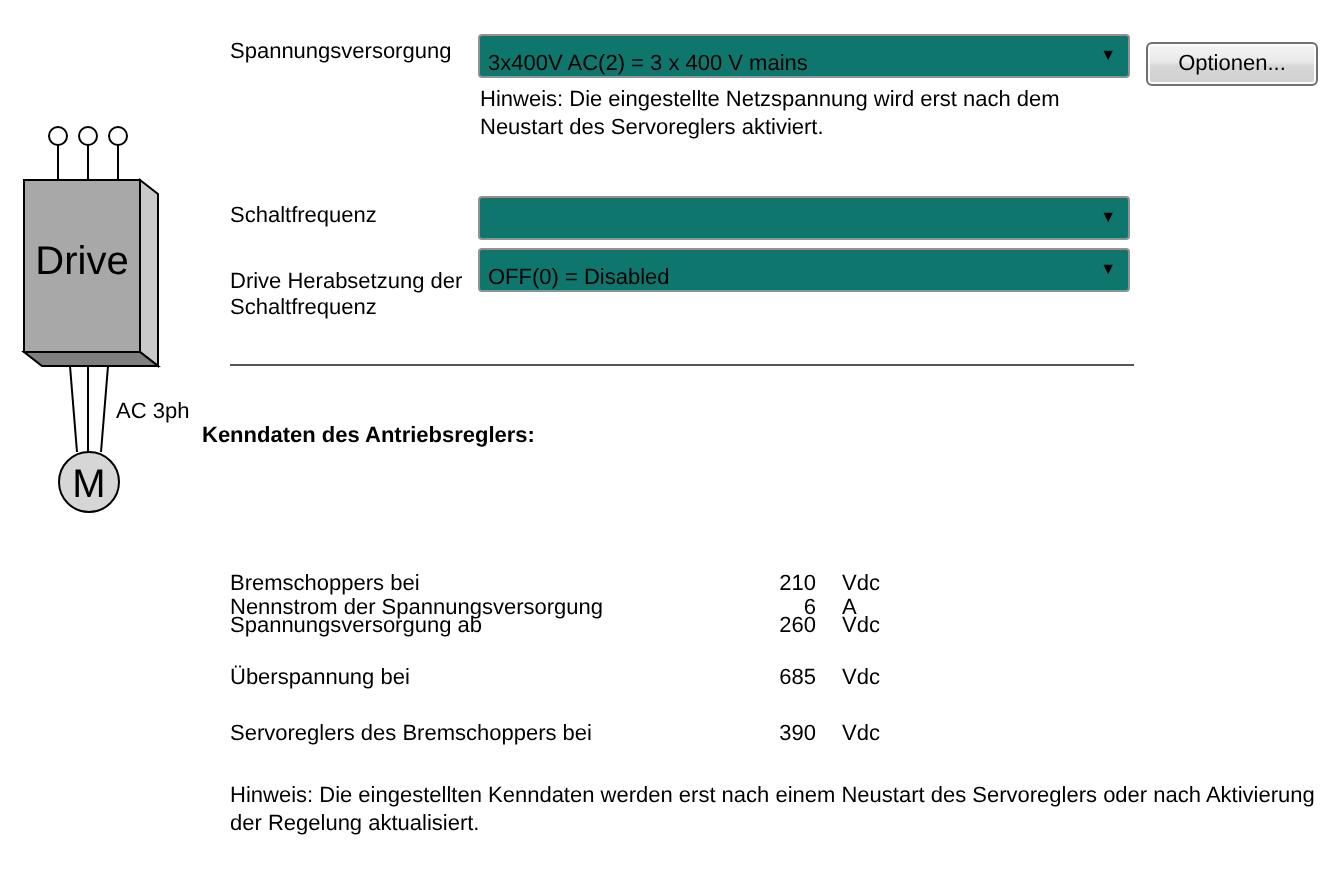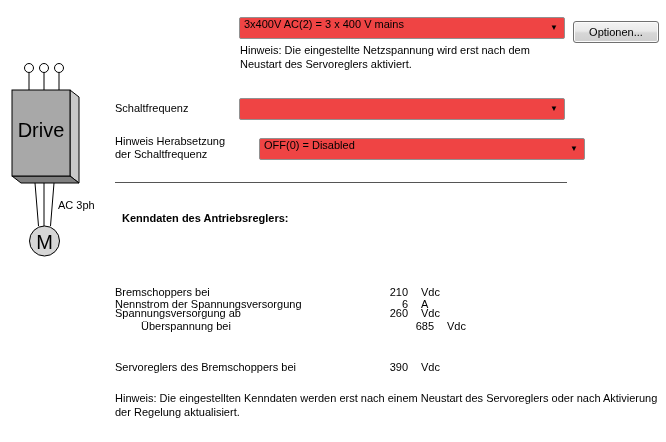--- a/index.html
+++ b/index.html
@@ -4,22 +4,22 @@
 <style>
   html,body{margin:0;padding:0;background:#fff;}
   .page{
     position:relative;width:666px;height:442px;background:#ffffff;overflow:hidden;
     font-family:"Liberation Sans",sans-serif;font-size:11px;color:#000;
   }
   .abs{position:absolute;}
   .label{white-space:nowrap;}
   .combo{
     position:absolute;left:239px;width:326px;height:22px;box-sizing:border-box;
-    background:#ef4444;border:1px solid #919191;border-radius:2px;
-    display:flex;align-items:flex-start;padding-left:4px;white-space:nowrap;overflow:hidden;
+    background:#0f766e;border:1px solid #919191;border-radius:2px;
+    display:flex;align-items:flex-end;padding-left:4px;white-space:nowrap;overflow:hidden;
   }
   .combo .arrow{
     position:absolute;right:6px;top:50%;transform:translateY(-50%);
     font-size:8px;line-height:8px;color:#000;
   }
   .btn{
     position:absolute;left:573px;top:21px;width:86px;height:18px;box-sizing:border-box;
     border:1px solid #707070;border-radius:3px;
     background:linear-gradient(#f4f4f4,#e9e9e9 45%,#d7d7d7 55%,#cfcfcf);
     box-shadow:inset 0 0 0 1px #fbfbfb;
@@ -56,58 +56,59 @@
     <line x1="35" y1="183" x2="38.5" y2="226" stroke="#000" stroke-width="1"></line>
     <line x1="44" y1="183" x2="44" y2="226" stroke="#000" stroke-width="1"></line>
     <line x1="54" y1="183" x2="50.5" y2="226" stroke="#000" stroke-width="1"></line>
 
     <text x="58" y="209" font-size="11" fill="#000">AC 3ph</text>
 
     <circle cx="44.5" cy="241" r="15" fill="#d6d6d6" stroke="#000" stroke-width="1"></circle>
     <text x="44.5" y="248.5" text-anchor="middle" font-size="20" fill="#000">M</text>
   </svg>
 
+  <div class="abs label" style="left:115px;top:20px;">Spannungsversorgung</div>
   <div class="combo" style="top:17px;">
     <span>3x400V AC(2) = 3 x 400 V mains</span>
     <span class="arrow">▼</span>
   </div>
   <button class="btn">Optionen...</button>
   <div class="abs hint" style="left:240px;top:44px;width:325px;">Hinweis: Die eingestellte Netzspannung wird erst nach dem Neustart des Servoreglers aktiviert.</div>
 
   <div class="abs label" style="left:115px;top:102px;">Schaltfrequenz</div>
   <div class="combo" style="top:98px;">
     <span class="arrow">▼</span>
   </div>
 
-  <div class="abs" style="left:115px;top:135px;width:118px;line-height:13px;">Hinweis Herabsetzung der Schaltfrequenz</div>
-  <div class="combo" style="top:138px;margin-left:20px;">
+  <div class="abs" style="left:115px;top:135px;width:118px;line-height:13px;">Drive Herabsetzung der Schaltfrequenz</div>
+  <div class="combo" style="top:124px;">
     <span>OFF(0) = Disabled</span>
     <span class="arrow">▼</span>
   </div>
 
   <div class="sep"></div>
 
-  <div class="abs heading" style="left:122px;top:212px;">Kenndaten des Antriebsreglers:</div>
+  <div class="abs heading" style="left:101px;top:212px;">Kenndaten des Antriebsreglers:</div>
 
   <div class="drow" style="top:252px;margin-top:46px;">
     <span class="label">Nennstrom der Spannungsversorgung</span>
     <span class="val">6</span>
     <span class="unit">A</span>
   </div>
   <div class="drow" style="top:286px;">
     <span class="label">Bremschoppers bei</span>
     <span class="val">210</span>
     <span class="unit">Vdc</span>
   </div>
   <div class="drow" style="top:307px;">
     <span class="label">Spannungsversorgung ab</span>
     <span class="val">260</span>
     <span class="unit">Vdc</span>
   </div>
-  <div class="drow" style="top:320px;margin-left:26px;">
+  <div class="drow" style="top:333px;">
     <span class="label">Überspannung bei</span>
     <span class="val">685</span>
     <span class="unit">Vdc</span>
   </div>
   <div class="drow" style="top:361px;">
     <span class="label">Servoreglers des Bremschoppers bei</span>
     <span class="val">390</span>
     <span class="unit">Vdc</span>
   </div>
 

